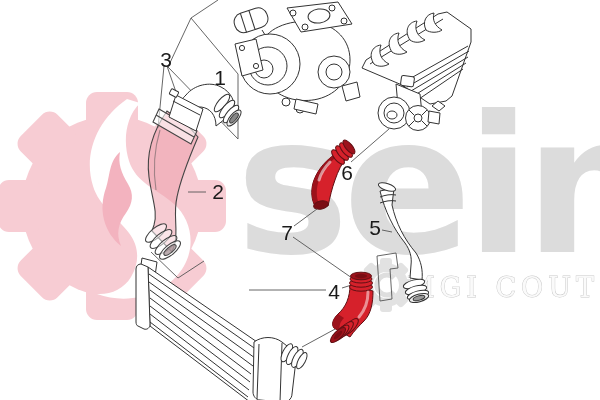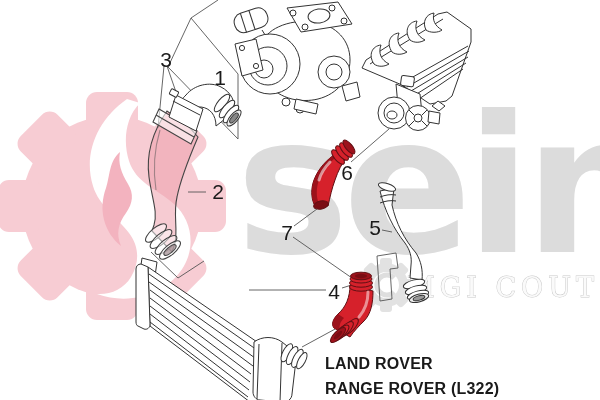--- a/index.html
+++ b/index.html
@@ -236,17 +236,13 @@
     <text class="num" x="220" y="85">1</text>
     <text class="num" x="218" y="199">2</text>
     <text class="num" x="166" y="67">3</text>
     <text class="num" x="334" y="299">4</text>
     <text class="num" x="375" y="235">5</text>
     <text class="num" x="347" y="180">6</text>
     <text class="num" x="287" y="240">7</text>
   </g>
 </svg>
 
-  <div class="footer">
-    <div>LAND ROVER</div>
-    <div>RANGE ROVER (L322)</div>
-  </div>
 </div>
 
 </body></html>

